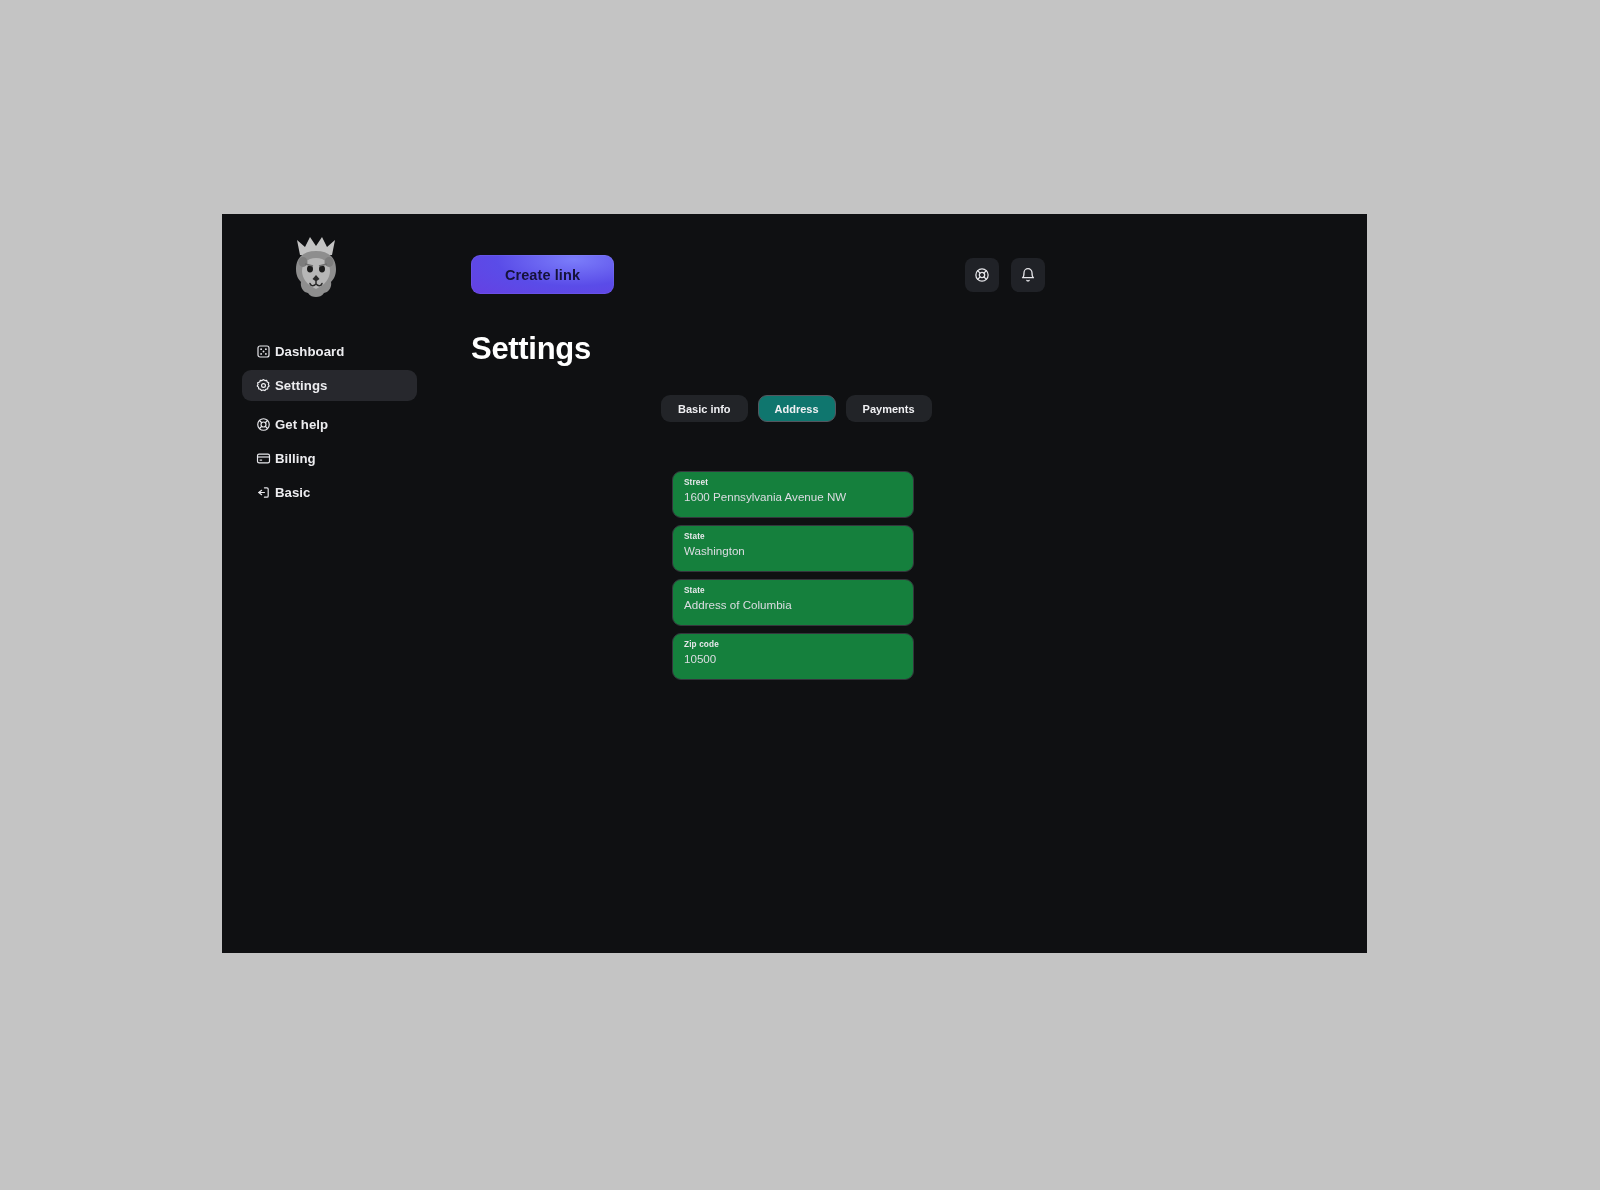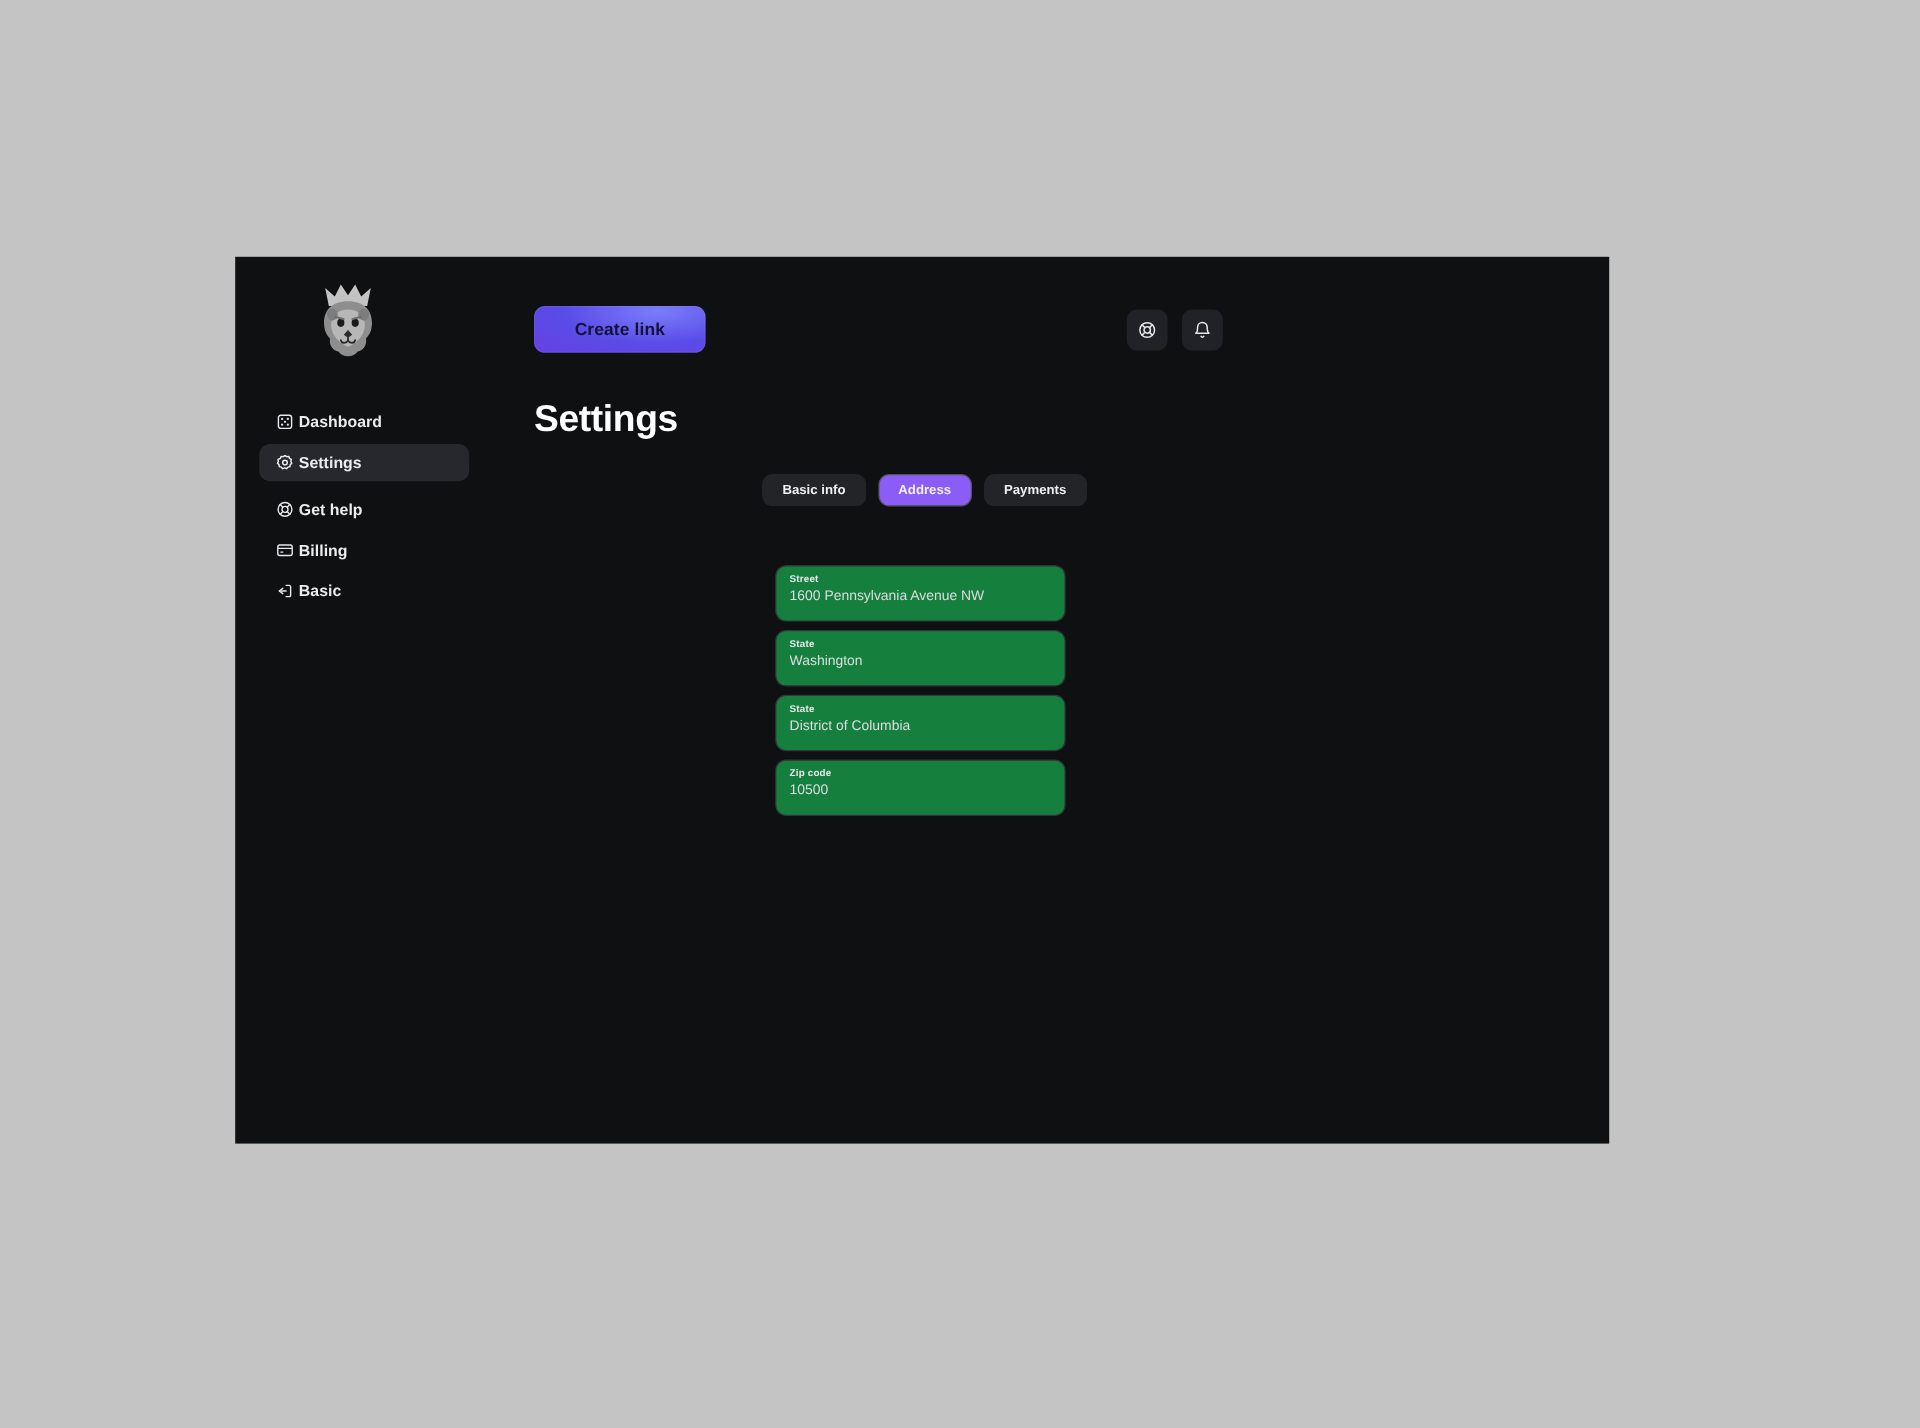--- a/index.html
+++ b/index.html
@@ -12,21 +12,21 @@
 
   body {
     background: #c4c4c4;
     font-family: "Liberation Sans", sans-serif;
     position: relative;
   }
 
   
   .app-window {
     position: absolute;
-    left: 196px;
+    left: 222px;
     top: 214px;
     width: 1145px;
     height: 739px;
     background: #0f1012;
     overflow: hidden;
     text-decoration: underline;
   }
 
   
   .logo {
@@ -148,21 +148,21 @@
     font-family: "Liberation Sans", sans-serif;
     font-size: 11px;
     font-weight: bold;
     cursor: pointer;
     display: flex;
     align-items: center;
     justify-content: center;
     white-space: nowrap;
   }
   .tab.active {
-    background: #8b5cf6;
+    background: #0f766e;
     border: 1px solid #54565e;
   }
 
   
   .form {
     position: absolute;
     left: 450px;
     top: 257px;
     width: 242px;
   }
@@ -358,21 +358,21 @@
       <span class="field-value">1600 Pennsylvania Avenue NW</span>
     </div>
 
     <div class="field">
       <span class="field-label">State</span>
       <span class="field-value">Washington</span>
     </div>
 
     <div class="field">
       <span class="field-label">State</span>
-      <span class="field-value">District of Columbia</span>
+      <span class="field-value">Address of Columbia</span>
     </div>
 
     <div class="field">
       <span class="field-label">Zip code</span>
       <span class="field-value">10500</span>
     </div>
 
   </form>
 
 

